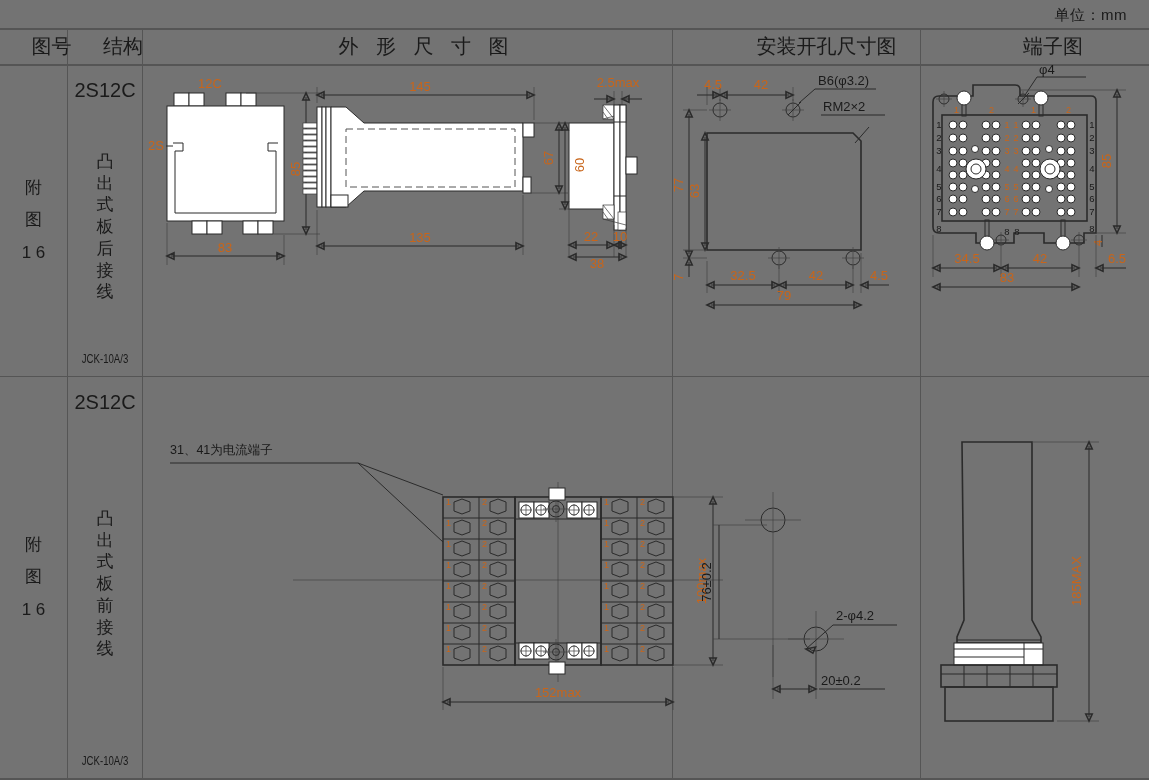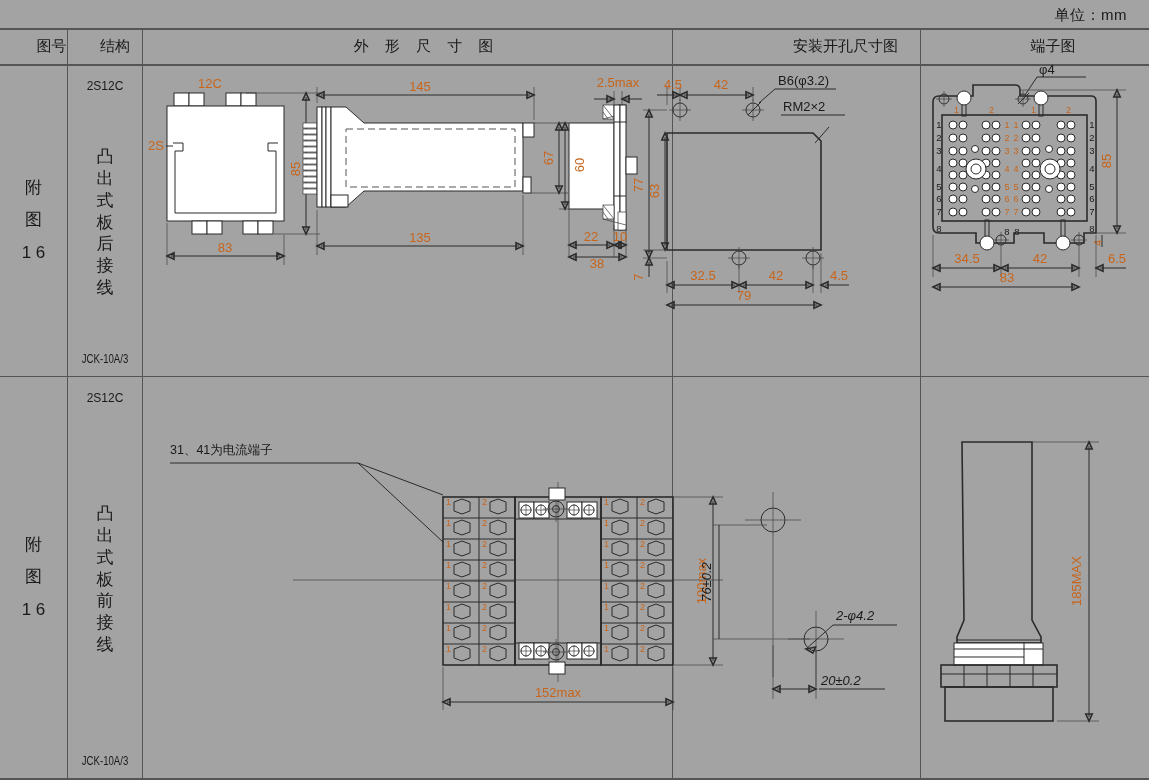--- a/index.html
+++ b/index.html
@@ -4,50 +4,50 @@
 <style>
   * { box-sizing: border-box; }
   html, body {
     margin: 0; padding: 0;
     background: #ffffff;
     font-family: "Liberation Sans", "DejaVu Sans", sans-serif;
   }
   #page {
     position: relative;
     width: 1149px; height: 780px;
-    background: #a3a3a3;
+    background: #737373;
     overflow: hidden;
   }
   .unit-line {
     position: absolute; top: 6px; right: 22px;
     font-size: 15px; color: #1a1a1a; letter-spacing: .5px;
   }
   
   .tbl { position: absolute; left: 0; top: 28px; width: 1149px; }
   .hrule { position: absolute; left: 0; width: 1149px; background: #555; }
   .vrule { position: absolute; background: #555; width: 1px; }
   .hdr {
     position: absolute; top: 0; height: 36px;
     display: flex; align-items: center; justify-content: center;
-    font-size: 15px; color: #1a1a1a; white-space: nowrap; padding-left: 36px;
+    font-size: 20px; color: #1a1a1a; white-space: nowrap; padding-left: 36px;
   }
   .hdr.spaced { letter-spacing: 6px; }
   
   .cell-fig {
     position: absolute; width: 67px;
     display: flex; flex-direction: column;
     align-items: center; justify-content: center;
     font-size: 17px; color: #1a1a1a; line-height: 1.9;
   }
   .cell-struct {
     position: absolute; left: 68px; width: 74px;
     display: flex; flex-direction: column;
     align-items: center; color: #1a1a1a;
   }
-  .cell-struct .code { font-size: 12px; margin-top: 14px; }
+  .cell-struct .code { font-size: 20px; margin-top: 14px; }
   .cell-struct .vert {
     flex: 1; display: flex; flex-direction: column;
     align-items: center; justify-content: center;
     font-size: 17px; line-height: 1.28;
   }
   .cell-struct .model {
     font-size: 12px; margin-bottom: 10px;
     transform: scaleX(.8);
   }
   
@@ -85,23 +85,23 @@
     <div class="hrule" style="top:36px;  height:1.6px;"></div>
     <div class="hrule" style="top:348px; height:1.2px;"></div>
     <div class="hrule" style="top:750px; height:1.6px;"></div>
 
     <div class="vrule" style="left:67px;  top:0px; height:750px;"></div>
     <div class="vrule" style="left:142px; top:0px; height:750px;"></div>
     <div class="vrule" style="left:672px; top:0px; height:750px;"></div>
     <div class="vrule" style="left:920px; top:0px; height:750px;"></div>
 
     <div class="hdr" style="left:0px;   width:67px;">图号</div>
-    <div class="hdr" style="left:60px;  width:74px;font-family:Liberation Mono, monospace;">结构</div>
+    <div class="hdr" style="left:68px;  width:74px;font-family:Liberation Mono, monospace;">结构</div>
     <div class="hdr spaced" style="left:144px; width:529px;">外 形 尺 寸 图</div>
-    <div class="hdr" style="left:704px; width:247px;">安装开孔尺寸图</div>
+    <div class="hdr" style="left:685px; width:247px;">安装开孔尺寸图</div>
     <div class="hdr" style="left:921px; width:228px;">端子图</div>
 
     <div class="cell-fig" style="left:0px; top:37px; height:311px;">
       <div>附</div>
       <div>图</div>
       <div>1 6</div>
     </div>
 
     <div class="cell-struct" style="top:37px; height:311px;">
       <div class="code">2S12C</div>
@@ -248,21 +248,21 @@
         <path class="ln2" d="M476 180 l-7 -3.2 v6.4 z" fill="#2b2b2b" stroke="none"></path>
         <text class="dimtxt" x="470" y="176" text-anchor="middle">10</text>
 
         <line class="ln" x1="423" y1="192" x2="472" y2="192"></line>
         <path class="ln2" d="M419 192 l7 -3.2 v6.4 z" fill="#2b2b2b" stroke="none"></path>
         <path class="ln2" d="M476 192 l-7 -3.2 v6.4 z" fill="#2b2b2b" stroke="none"></path>
         <text class="dimtxt" x="447" y="203" text-anchor="middle">38</text>
       </svg>
     </div>
 
-    <div class="draw" style="left:633px; top:37px;">
+    <div class="draw" style="left:673px; top:37px;">
       <svg width="247" height="311" viewBox="0 0 247 311">
 
         <path class="ln2" d="M34 68 L180 68 L188 76 L188 185 L34 185 Z" fill="#fff"></path>
 
         <g>
           <circle class="ln" cx="47" cy="45" r="7"></circle>
           <line class="cl" x1="36" y1="45" x2="58" y2="45"></line>
           <line class="cl" x1="47" y1="34" x2="47" y2="56"></line>
         </g>
         <g>
@@ -719,21 +719,21 @@
 
         <line class="cl" x1="300" y1="305" x2="300" y2="348"></line>
         <line class="cl" x1="530" y1="305" x2="530" y2="348"></line>
         <line class="ln" x1="304" y1="340" x2="526" y2="340"></line>
         <path class="ln2" d="M300 340 l7 -3.2 v6.4 z" fill="#2b2b2b" stroke="none"></path>
         <path class="ln2" d="M530 340 l-7 -3.2 v6.4 z" fill="#2b2b2b" stroke="none"></path>
         <text class="dimtxt" x="415" y="335" text-anchor="middle">152max</text>
       </svg>
     </div>
 
-    <div class="draw" style="left:673px; top:349px;font-style:italic;">
+    <div class="draw" style="left:673px; top:349px;">
       <svg width="247" height="401" viewBox="0 0 247 401">
 
         <g>
           <circle class="ln" cx="100" cy="143" r="12"></circle>
           <line class="cl" x1="72" y1="143" x2="128" y2="143"></line>
           <line class="cl" x1="100" y1="115" x2="100" y2="300"></line>
         </g>
 
         <g>
           <circle class="ln" cx="143" cy="262" r="12"></circle>

